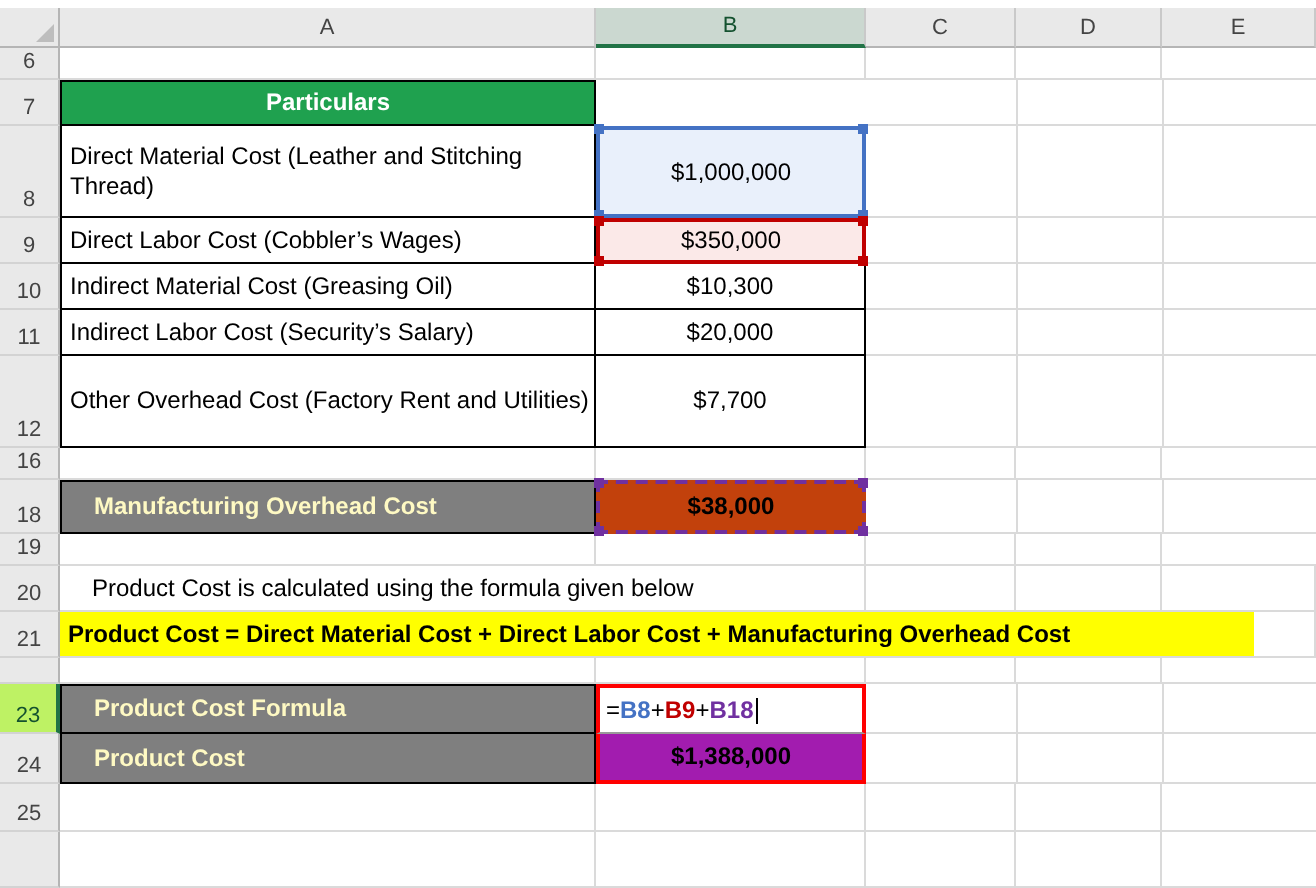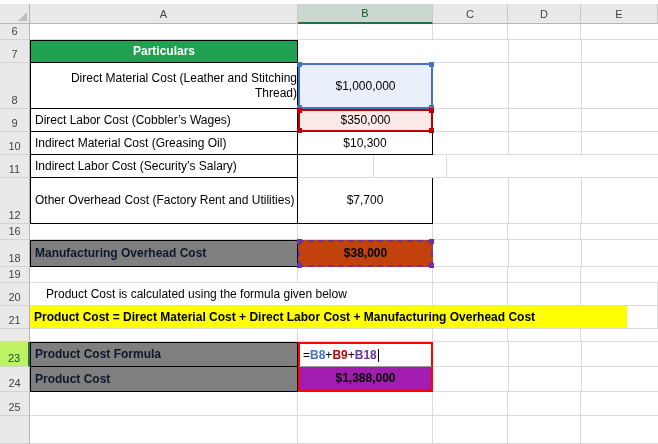--- a/index.html
+++ b/index.html
@@ -30,35 +30,35 @@
   .w-a{width:268px;flex-shrink:0;}
   .w-b{width:135px;flex-shrink:0;}
   .w-c{width:75px;flex-shrink:0;}
   .w-d{width:73px;flex-shrink:0;}
   .w-e{flex:1;}
 
   
   .row{display:flex;flex-shrink:0;}
   .h13{height:13px}.h16{height:16px}.h23{height:23px}.h24{height:24px}.h25{height:25px}.h27{height:27px}.h46{height:46px}
   .fill{flex:1;}
-  .cell{font-size:12px;color:#000;display:flex;align-items:center;line-height:1.25;text-align:right;}
+  .cell{font-size:12px;color:#000;display:flex;align-items:center;line-height:1.25;}
   .lite{border-right:1px solid #DADADA;border-bottom:1px solid #DADADA;}
   .span-full{flex:1;border-bottom:1px solid #DADADA;background-image:linear-gradient(#DADADA,#DADADA),linear-gradient(#DADADA,#DADADA),linear-gradient(#DADADA,#DADADA),linear-gradient(#DADADA,#DADADA);background-repeat:no-repeat;background-size:1px 100%;background-position:267px 0,402px 0,477px 0,550px 0;}
   .cde{flex:1;border-bottom:1px solid #DADADA;background-image:linear-gradient(#DADADA,#DADADA),linear-gradient(#DADADA,#DADADA);background-repeat:no-repeat;background-size:1px 100%;background-position:75px 0,148px 0;}
 
   
   .green-hdr{background:var(--header-green);color:#fff;font-weight:bold;justify-content:center;}
   .bk-a{border-left:1px solid #000;border-right:1px solid #000;border-bottom:1px solid #000;}
   .bk-a-top{border-top:1px solid #000;}
   .bk-b{border-right:1px solid #000;border-bottom:1px solid #000;}
   .bk-b-top{border-top:3px solid #f9a8d4;margin-top:27px;}
   .lbl{padding-left:4px;}
   .val{justify-content:center;}
   .bold{font-weight:bold;}
-  .gray-lbl{background:var(--label-gray);color:#0f172a;font-weight:bold;padding-left:4px;}
+  .gray-lbl{background:var(--label-gray);color:#fef9c3;font-weight:bold;padding-left:16px;}
 
   .b8box{position:relative;background:var(--ref-blue-fill);border:2px solid var(--ref-blue);}
   .b9box{position:relative;background:var(--ref-red-fill);border:2px solid var(--ref-red);}
   .b18box{position:relative;background:#c2410c;border:2px dashed var(--ref-purple);}
   .hd{position:absolute;width:5px;height:5px;}
   .hd.tl{top:-3px;left:-3px}.hd.tr{top:-3px;right:-3px}.hd.bl{bottom:-3px;left:-3px}.hd.br{bottom:-3px;right:-3px}
   .b8box .hd{background:var(--ref-blue)}
   .b9box .hd{background:var(--ref-red)}
   .b18box .hd{background:var(--ref-purple)}
 
@@ -132,20 +132,21 @@
   <div class="row h23">
     <div class="rowh">10</div>
     <div class="cell w-a lbl bk-a">Indirect Material Cost (Greasing Oil)</div>
     <div class="cell w-b val bk-b">$10,300</div>
     <div class="cde"></div>
   </div>
 
   <div class="row h23">
     <div class="rowh">11</div>
     <div class="cell w-a lbl bk-a">Indirect Labor Cost (Security’s Salary)</div>
+    <div class="cell w-b val bk-b">$20,000</div>
     <div class="cde"></div>
   </div>
 
   <div class="row h46">
     <div class="rowh">12</div>
     <div class="cell w-a lbl bk-a">Other Overhead Cost (Factory Rent and Utilities)</div>
     <div class="cell w-b val bk-b">$7,700</div>
     <div class="cde"></div>
   </div>
 

